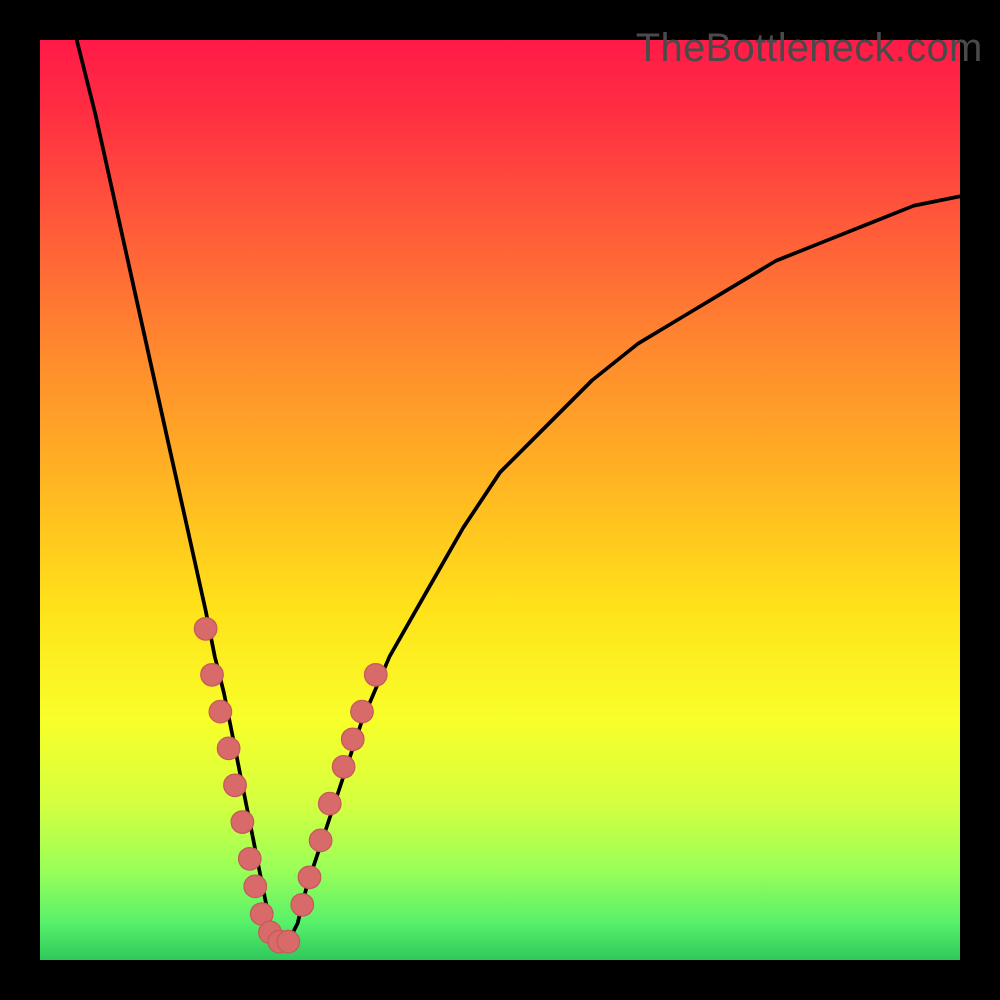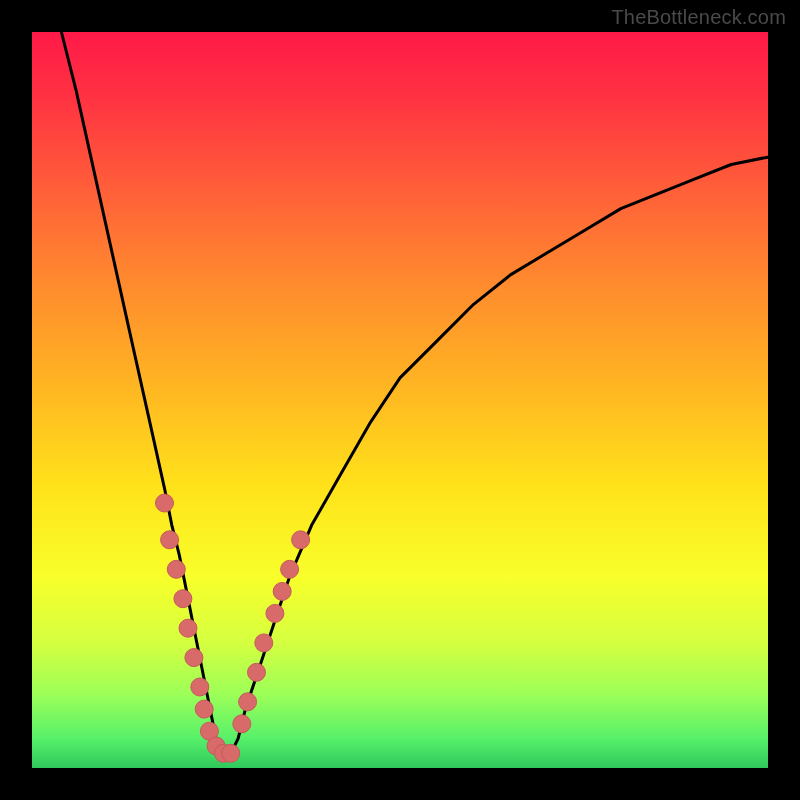--- a/index.html
+++ b/index.html
@@ -33,24 +33,24 @@
       #ffe31a 62%,
       #f8ff2a 74%,
       #d4ff40 83%,
       #9cff58 90%,
       #57f06a 96%,
       #2fc85c 100%
     );
   }
   .watermark {
     position: absolute;
-    top: 6px;
+    top: 20px;
     right: 14px;
     color: #4a4a4a;
-    font-size: 20px;
+    font-size: 32px;
     letter-spacing: 0.2px;
     font-weight: 400;
     user-select: none;
   }
   svg {
     position: absolute;
     left: 0;
     top: 0;
   }
 </style>

